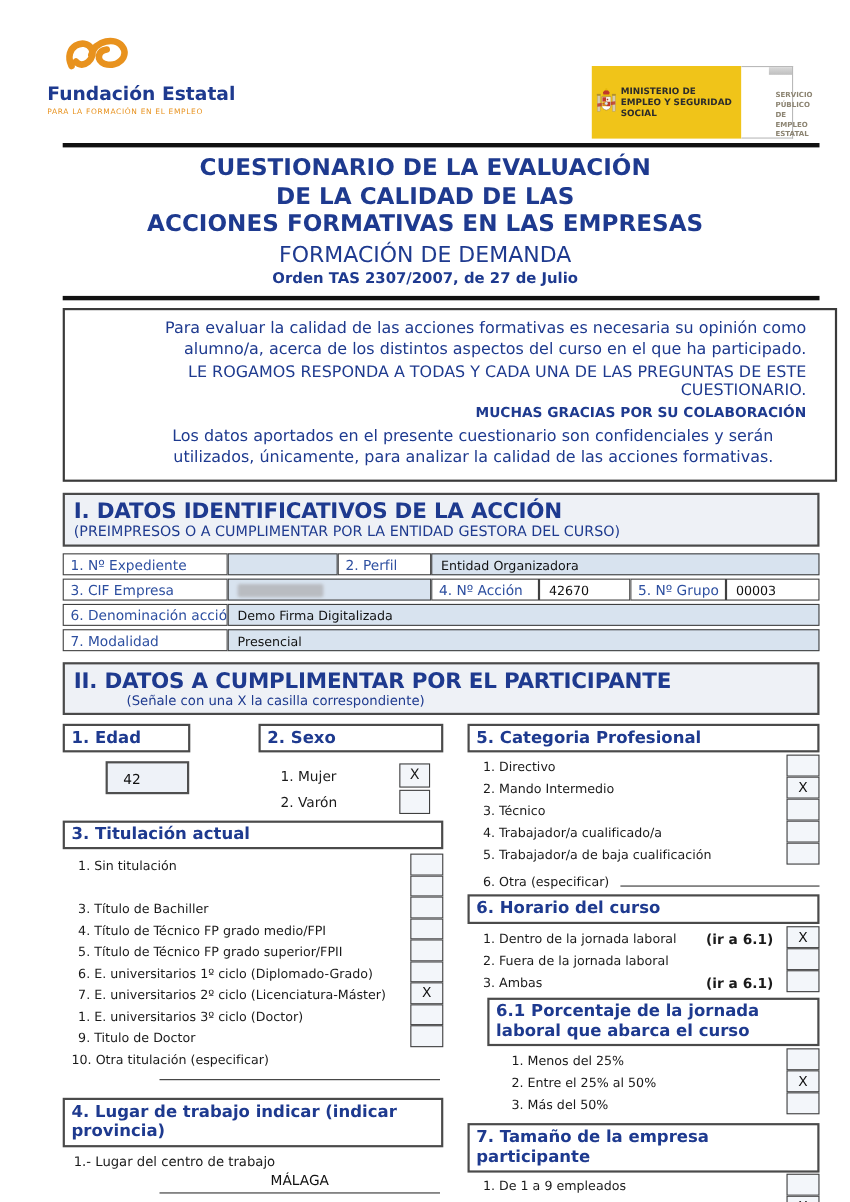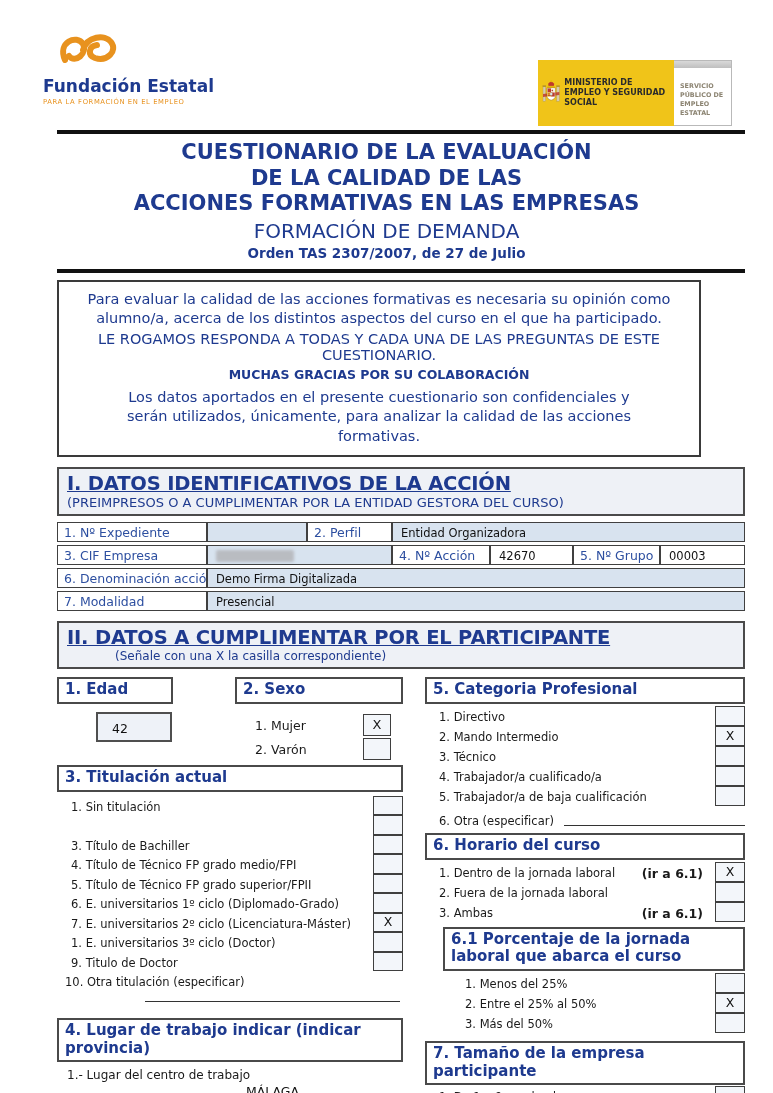--- a/index.html
+++ b/index.html
@@ -12,49 +12,49 @@
   }
 
   
   .logos { position:relative; height:130px; }
   .fundacion { position:absolute; left:43px; top:28px; width:200px; }
   .fundacion .f-title { color:#1e3a8f; font-weight:bold; font-size:17px; margin-top:2px; }
   .fundacion .f-sub { color:#e8921e; font-size:6.8px; letter-spacing:.6px; margin-top:2px; }
   .ministry { position:absolute; left:538px; top:60px; display:flex; }
   .min-yellow { width:136px; height:66px; background:#f0c419; display:flex; align-items:center; padding:4px; }
   .min-text { font-size:8px; font-weight:bold; color:#2b2b2b; line-height:1.25; margin-left:4px; }
-  .sepe-box { width:58px; height:66px; background:#fff; border:1px solid #b9b9b9; border-left:none; position:relative; }
+  .sepe-box { width:47px; height:66px; background:#fff; border:1px solid #b9b9b9; border-left:none; position:relative;padding-left:25px; }
   .sepe-strip { height:7px; background:linear-gradient(#d9d9d9,#bfbfbf); }
   .sepe-text { font-size:6.4px; font-weight:bold; color:#8c8472; line-height:1.4; padding:14px 4px 0 6px; }
 
   .rule { margin-left:57px; width:688px; height:4px; background:#111; }
   .rule.r2 { margin-top:4px; }
 
   
   .titleblock { text-align:center; padding:6px 0 4px 0; color:#1e3a8f; }
   .titleblock .t-big { font-size:21px; font-weight:bold; line-height:1.22; }
   .titleblock .t-mid { font-size:20px; font-weight:500; margin-top:2px; }
   .titleblock .t-small { font-size:13.5px; font-weight:bold; margin-top:2px; }
 
   
   .intro-box {
-    margin:7px 0 0 57px; width:644px; border:2px solid #3a3a3a;
-    text-align:center; color:#1e3a8f; padding:8px 26px 9px 26px;
+    margin:7px 0 0 57px; width:704px; border:2px solid #3a3a3a;
+    text-align:right; color:#1e3a8f; padding:8px 26px 9px 26px;
   }
   .intro-box .p1 { font-size:14.5px; line-height:1.3; }
   .intro-box .p2 { font-size:14.5px; margin-top:3px; }
   .intro-box .p3 { font-size:12.5px; font-weight:bold; margin-top:4px; }
   .intro-box .p4 { font-size:14.5px; line-height:1.35; margin-top:6px; padding:0 30px; }
 
   
   .sec-box {
     margin:10px 0 0 57px; width:688px; border:2px solid #4a4a4a;
     background:#eef1f6; padding:3px 8px 4px 8px;
   }
-  .sec-box .sec-title { color:#1e3a8f; font-weight:bold; font-size:19.5px; letter-spacing:-0.2px;text-decoration:underline; }
+  .sec-box .sec-title { color:#1e3a8f; font-weight:bold; font-size:19.5px; letter-spacing:-0.2px; }
   .sec-box .sec-sub { color:#1e3a8f; font-size:13px; margin-top:0px; }
   .sec-box.sec2 .sec-sub { font-size:12px; margin-left:48px; }
 
   
   .id-table { margin:6px 0 0 57px; width:688px; }
   .t-row { display:grid; margin-bottom:3px; }
   .t-row.r1 { grid-template-columns:150px 100px 85px 1fr; }
   .t-row.r2 { grid-template-columns:150px 185px 98px 83px 87px 1fr; }
   .t-row.r3 { grid-template-columns:150px 1fr; }
   .cell { border:1px solid #404040; height:20px; overflow:hidden; white-space:nowrap; }

